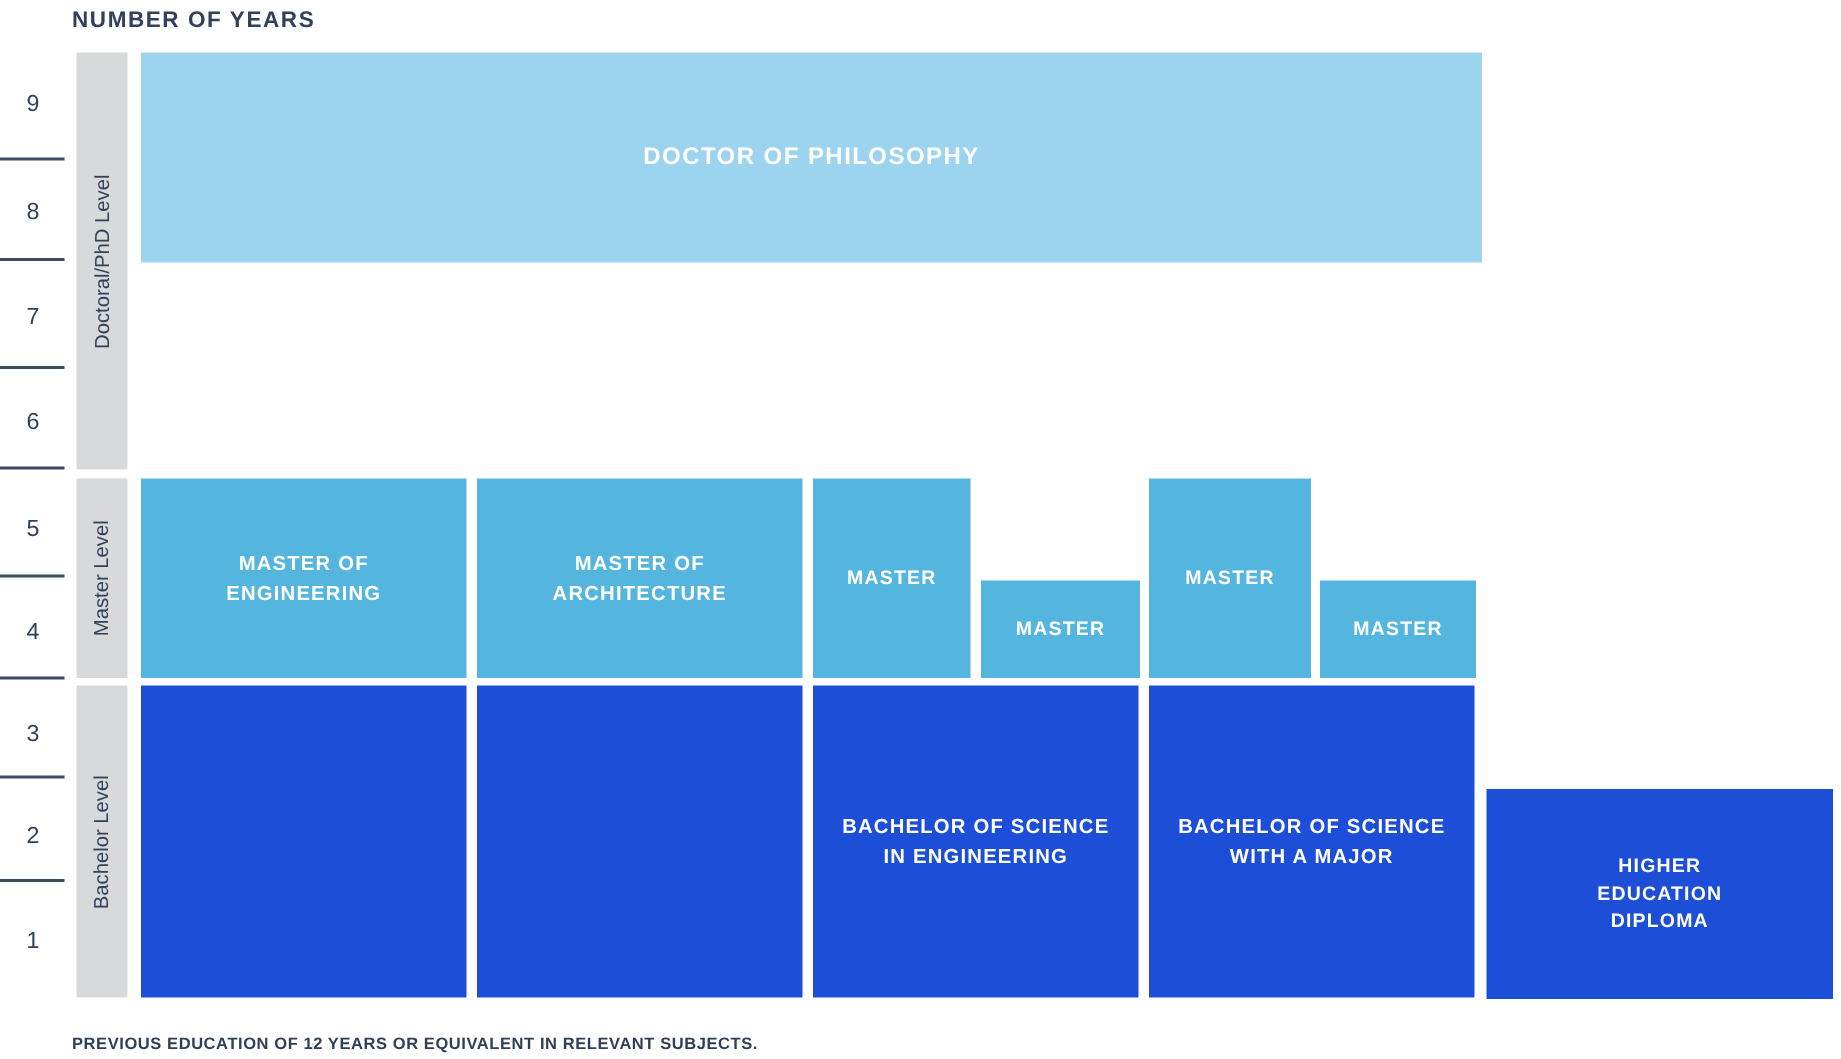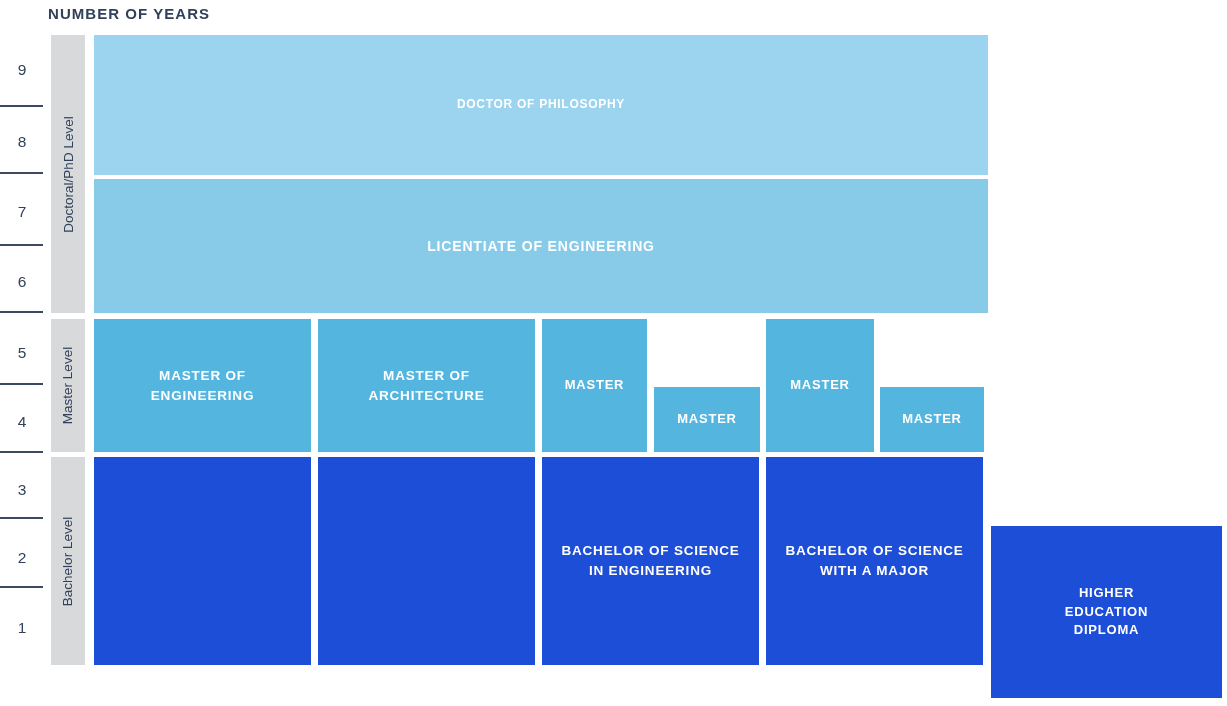--- a/index.html
+++ b/index.html
@@ -51,33 +51,33 @@
     color:#ffffff;font-weight:bold;
     white-space:pre-line;
   }
   .box .lbl{letter-spacing:.06em;line-height:1.45;}
 
   .c-doctor{background:#9cd3ee}
   .c-licentiate{background:#87cbe9}
   .c-master{background:#54b5df}
   .c-bachelor{background:#1d4ed8}
 
-  .box-doctor      {left:94px; top:35px; width:894px;height:140px;font-size:12px;}
+  .box-doctor      {left:94px; top:35px; width:894px;height:140px;font-size:16px;}
   .box-licentiate  {left:94px; top:179px;width:894px;height:134px;font-size:14px;}
   .box-moe         {left:94px; top:319px;width:217px;height:133px;font-size:13.5px;}
   .box-moa         {left:318px;top:319px;width:217px;height:133px;font-size:13.5px;}
   .box-m1          {left:542px;top:319px;width:105px;height:133px;font-size:13px;}
   .box-m2          {left:654px;top:387px;width:106px;height:65px; font-size:13px;}
   .box-m3          {left:766px;top:319px;width:108px;height:133px;font-size:13px;}
   .box-m4          {left:880px;top:387px;width:104px;height:65px; font-size:13px;}
   .box-b1          {left:94px; top:457px;width:217px;height:208px;}
   .box-b2          {left:318px;top:457px;width:217px;height:208px;}
   .box-bse         {left:542px;top:457px;width:217px;height:208px;font-size:13.5px;}
   .box-bsm         {left:766px;top:457px;width:217px;height:208px;font-size:13.5px;}
-  .box-hed         {left:991px;top:526px;width:231px;height:172px;font-size:13px;}
+  .box-hed         {left:991px;top:526px;width:231px;height:140px;font-size:13px;}
 
   
   .footnote{
     position:absolute;left:48px;top:690px;
     font-size:11px;font-weight:bold;letter-spacing:.035em;
     color:#2e4057;
   }
 </style>
 </head>
 <body>
@@ -111,23 +111,20 @@
   <div class="band band-master">
     <span class="band-label">Master Level</span>
   </div>
   <div class="band band-bachelor">
     <span class="band-label">Bachelor Level</span>
   </div>
 
   <div class="box box-doctor c-doctor">
     <span class="lbl">DOCTOR OF PHILOSOPHY</span>
   </div>
-  <div class="box box-licentiate c-licentiate">
-    <span class="lbl">LICENTIATE OF ENGINEERING</span>
-  </div>
 
   <div class="box box-moe c-master">
     <span class="lbl">MASTER OF
 ENGINEERING</span>
   </div>
   <div class="box box-moa c-master">
     <span class="lbl">MASTER OF
 ARCHITECTURE</span>
   </div>
   <div class="box box-m1 c-master">
@@ -156,14 +153,15 @@
   <div class="box box-bsm c-bachelor">
     <span class="lbl">BACHELOR OF SCIENCE
 WITH A MAJOR</span>
   </div>
   <div class="box box-hed c-bachelor">
     <span class="lbl">HIGHER
 EDUCATION
 DIPLOMA</span>
   </div>
 
+  <div class="footnote">PREVIOUS EDUCATION OF 12 YEARS OR EQUIVALENT IN RELEVANT SUBJECTS.</div>
 
 </div>
 
 </body></html>

